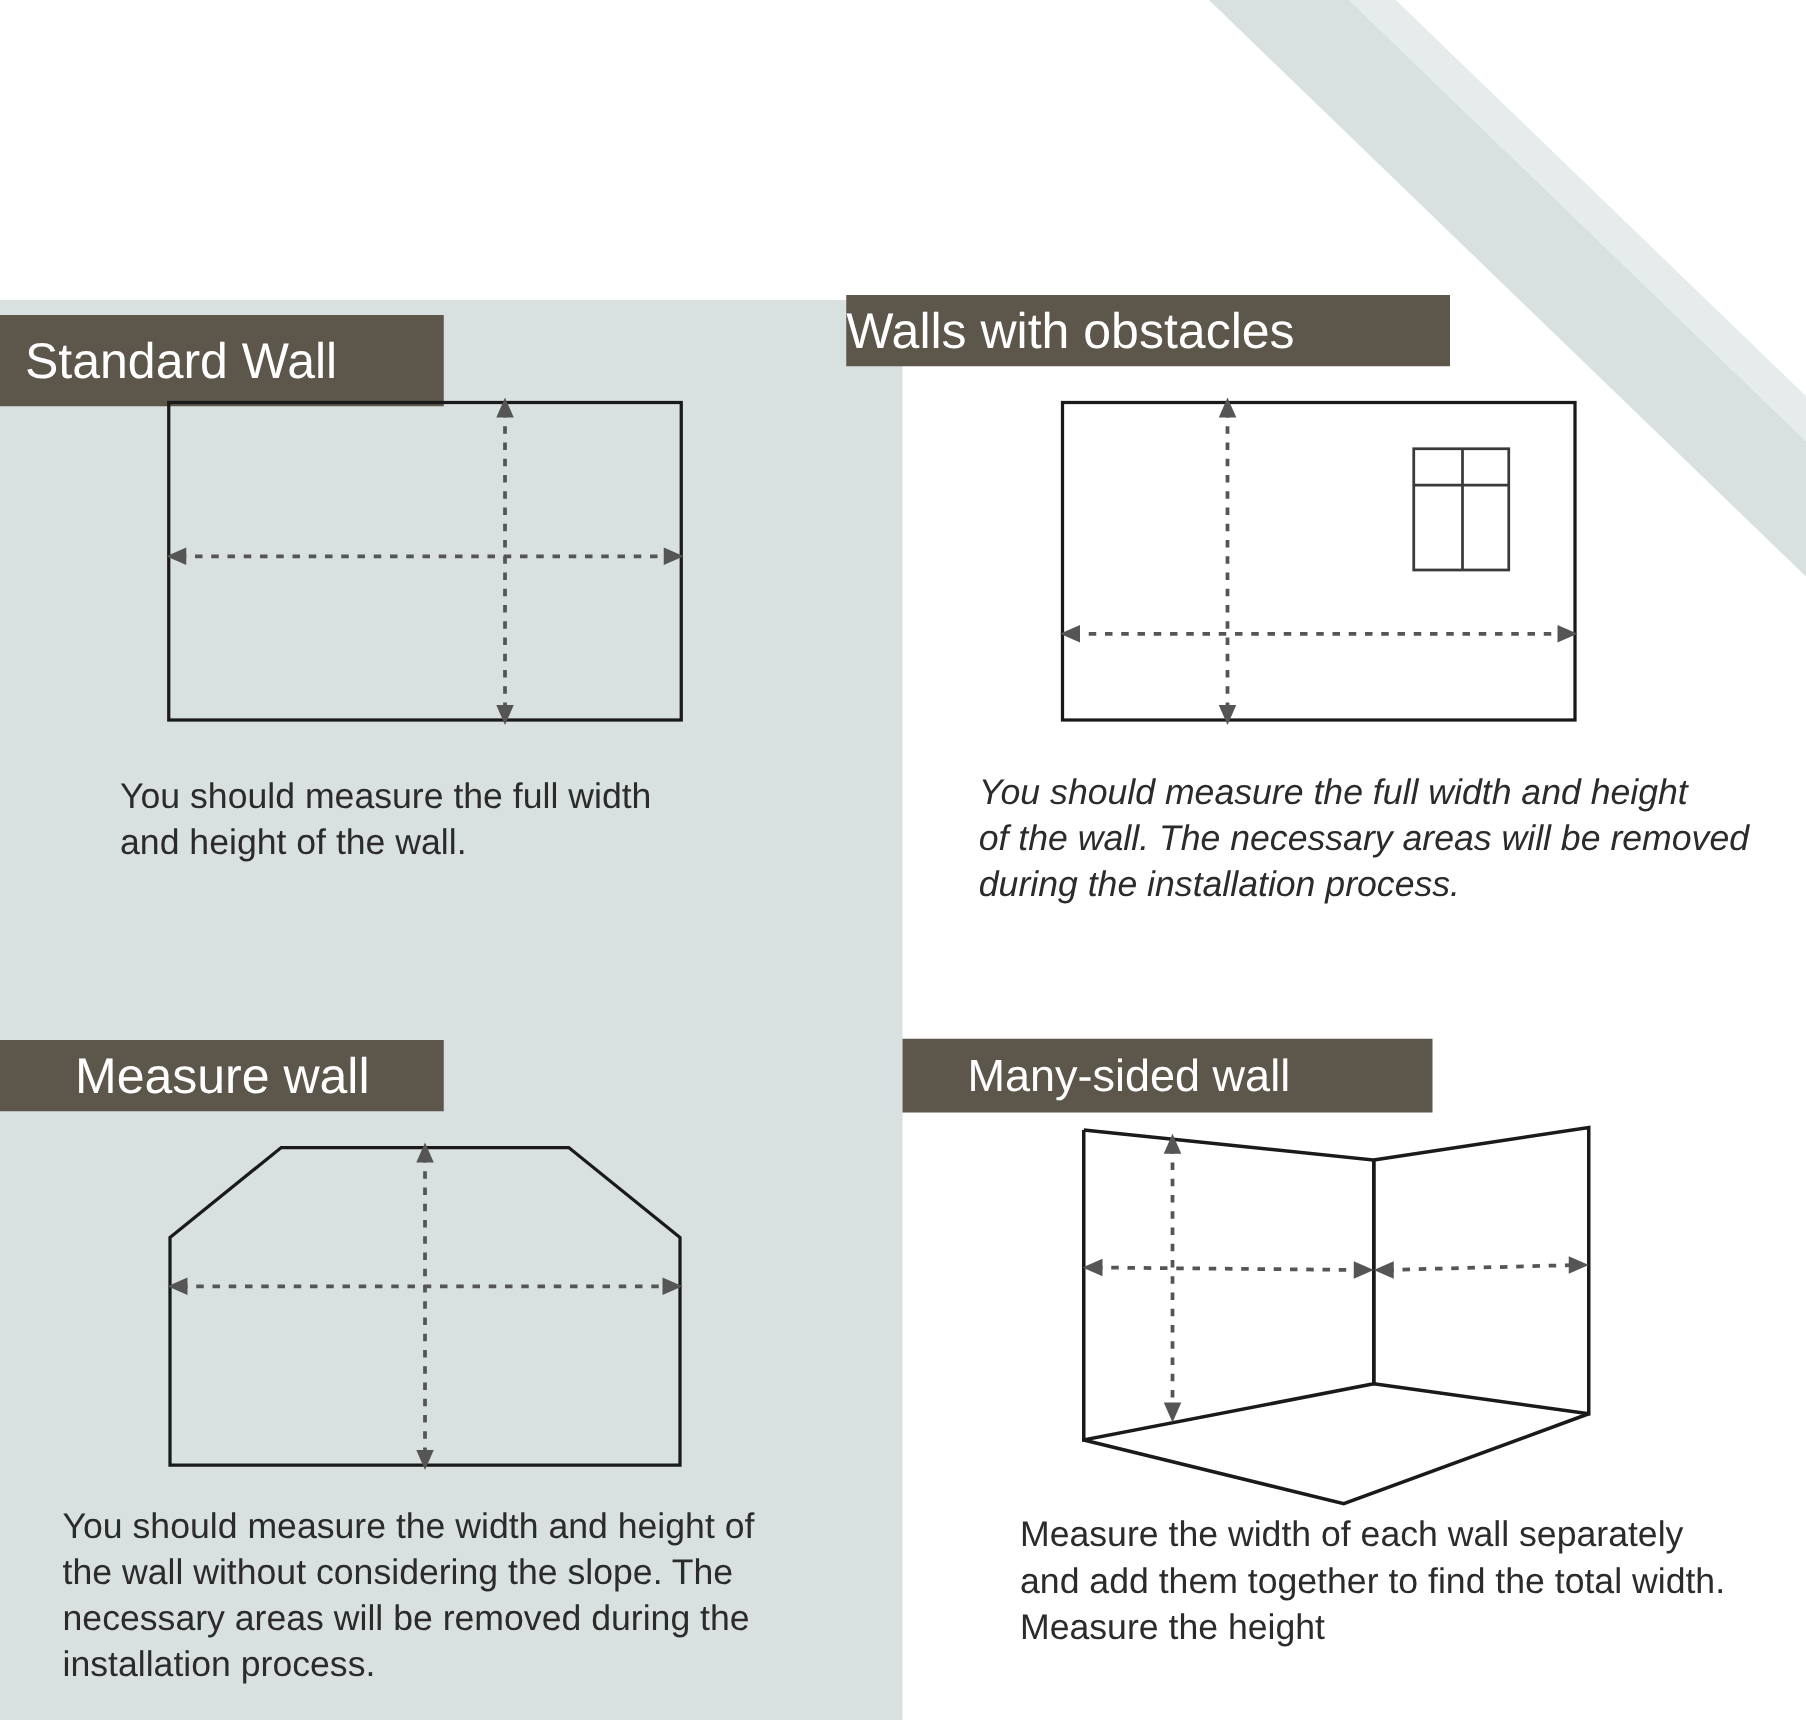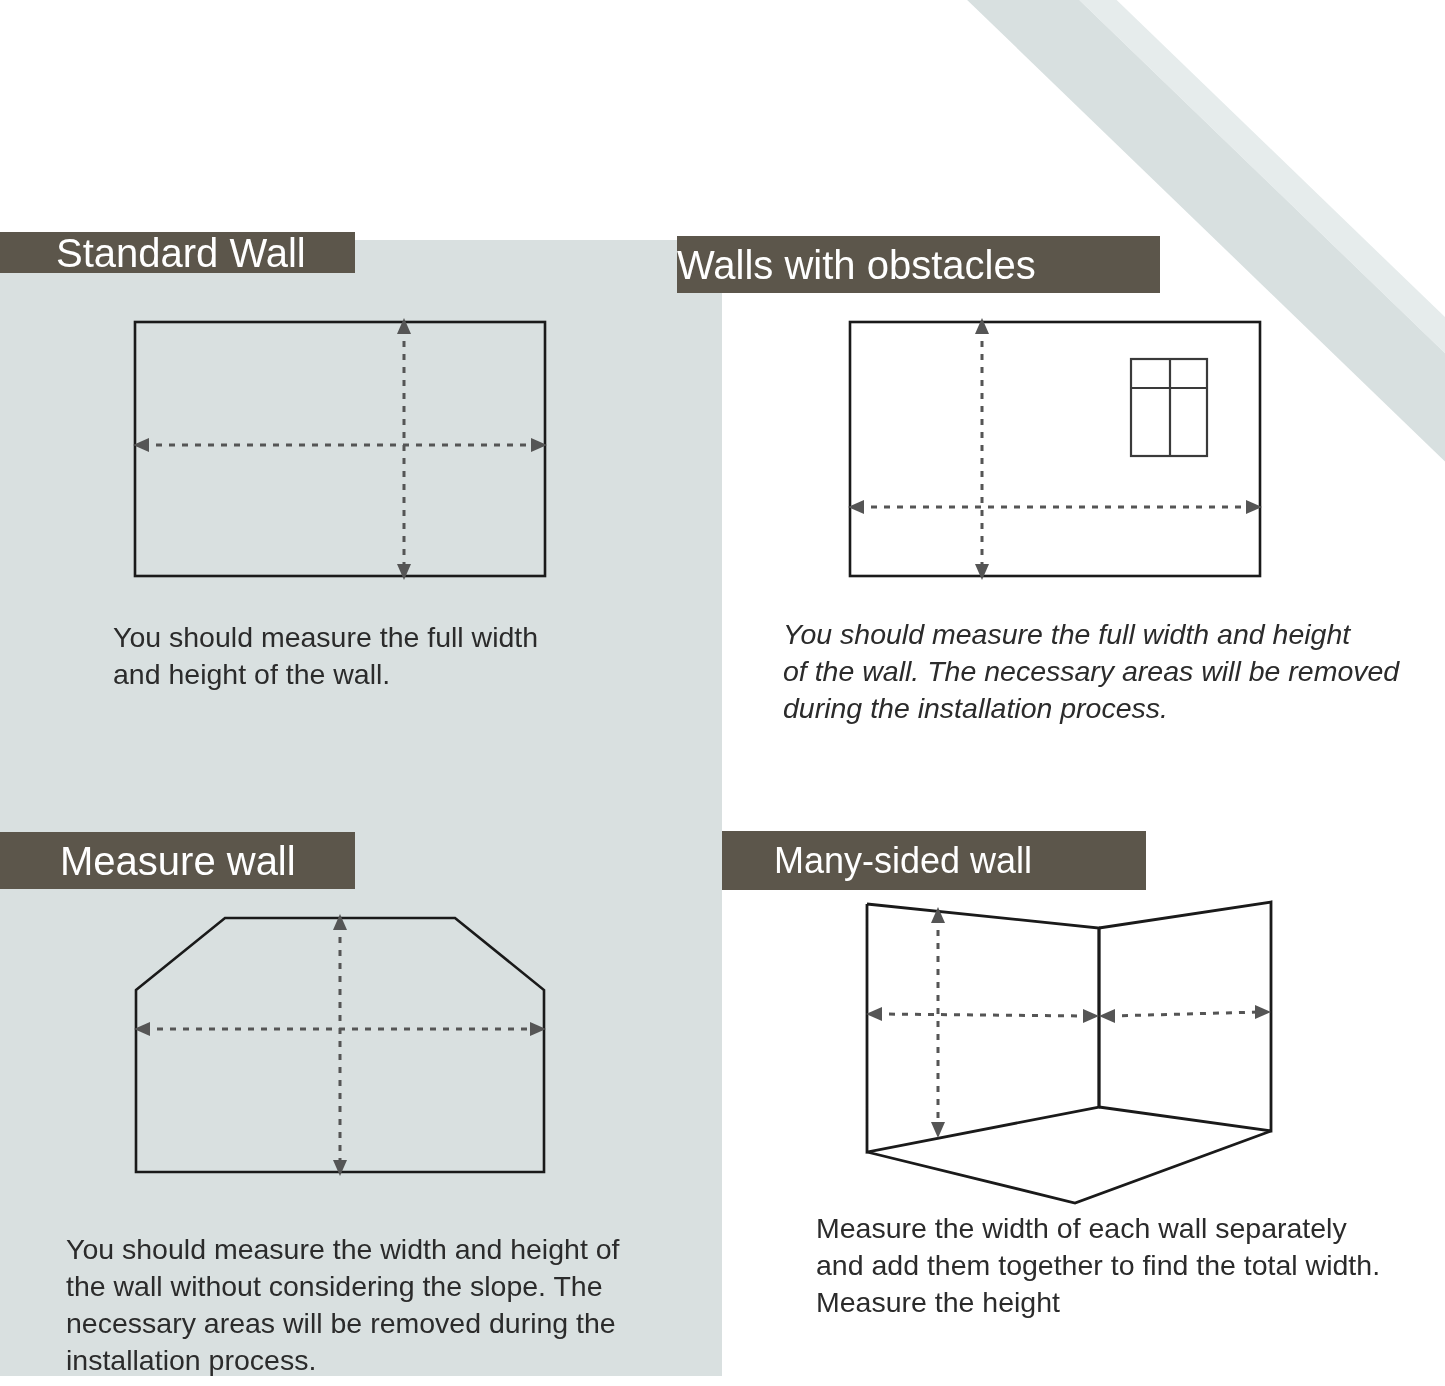--- a/index.html
+++ b/index.html
@@ -73,37 +73,37 @@
     align-items: center;
     box-sizing: border-box;
   }
   .sec-head .sec-label {
     font-size: 40px;
     line-height: 40px;
     font-weight: 400;
     white-space: nowrap;
   }
 
-  #head-standard   { left: 0px;    top: 232px; width: 355px; height: 41px; padding-left: 56px; }
+  #head-standard   { left: 0px;    top: 252px; width: 355px; height: 73px; padding-left: 20px; }
   #head-obstacles  { left: 677px;  top: 236px; width: 483px; height: 57px; }
   #head-sloping    { left: 0px;    top: 832px; width: 355px; height: 57px; padding-left: 60px; }
   #head-manysided  { left: 722px;  top: 831px; width: 424px; height: 59px; padding-left: 52px; }
   #head-manysided .sec-label { font-size: 36px; }
 
   
   .desc {
     position: absolute;
     color: #2b2b2b;
     font-size: 28.5px;
     line-height: 37px;
     white-space: pre-line;
   }
-  #desc-standard  { left: 113px;  top: 619px;  width: 560px; }
+  #desc-standard  { left: 96px;  top: 619px;  width: 560px; }
   #desc-obstacles { left: 783px; top: 616px;  width: 640px; font-style: italic; }
-  #desc-sloping   { left: 66px;  top: 1203px; width: 600px; margin-top: 28px; }
+  #desc-sloping   { left: 50px;  top: 1203px; width: 600px; }
   #desc-manysided { left: 816px; top: 1210px; width: 620px; }
 
   
   .diagram {
     position: absolute;
   }
   #diag-standard  { left: 110px; top: 300px;  width: 470px; height: 300px; }
   #diag-obstacles { left: 830px; top: 300px;  width: 460px; height: 300px; }
   #diag-sloping   { left: 110px; top: 890px;  width: 470px; height: 310px; }
   #diag-manysided { left: 840px; top: 890px;  width: 460px; height: 325px; }

